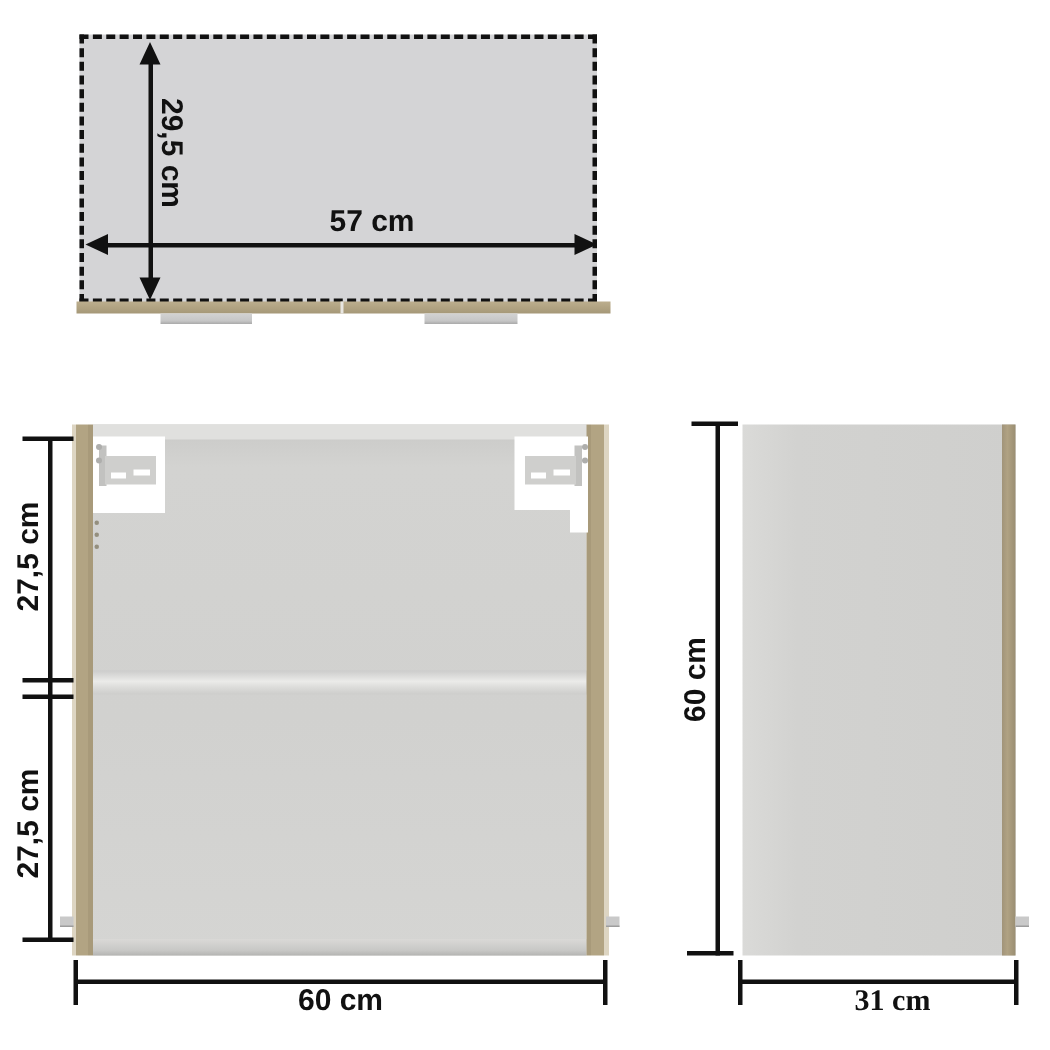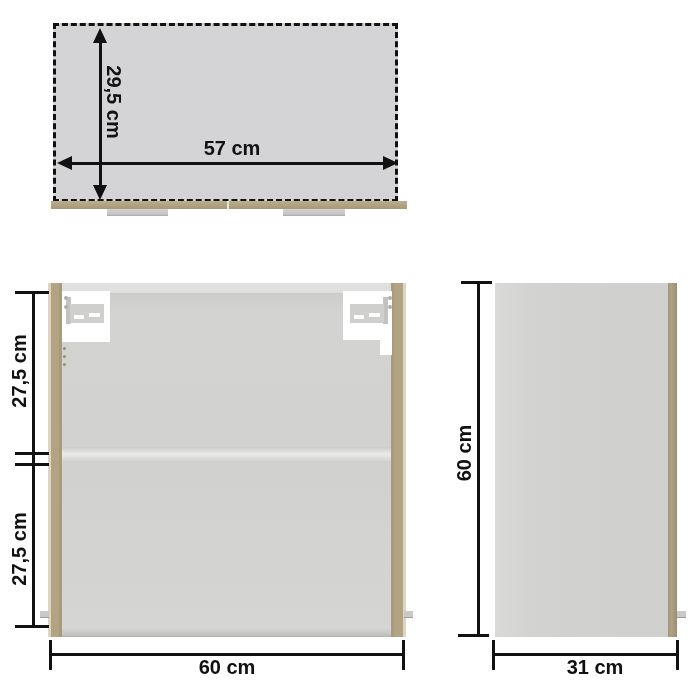--- a/index.html
+++ b/index.html
@@ -74,21 +74,21 @@
     <div class="rail" style="left:283px;width:62px;"></div>
 
     <div class="arr arr-up" style="left:93px;top:28px;"></div>
     <div class="dim-line-v" style="left:99px;top:40px;height:147px;"></div>
     <div class="arr arr-down" style="left:93px;top:185px;"></div>
     <div class="dim-label rot-cw" style="left:68px;top:92px;width:92px;">29,5 cm</div>
 
     <div class="arr arr-left" style="left:57px;top:156px;"></div>
     <div class="dim-line-h" style="left:69px;top:162px;width:316px;"></div>
     <div class="arr arr-right" style="left:383px;top:156px;"></div>
-    <div class="dim-label" style="left:186px;top:138px;width:92px;">57 cm</div>
+    <div class="dim-label" style="left:202px;top:138px;width:92px;">57 cm</div>
   </div>
 
   <div>
     <div class="fr-interior"></div>
     <div class="fr-topstrip"></div>
     <div class="fr-shelf"></div>
     <div class="fr-bottomstrip"></div>
     <div class="fr-side fr-side-left"></div>
     <div class="fr-side fr-side-right"></div>
 
@@ -136,16 +136,16 @@
     <div class="peg" style="left:677px;top:611px;"></div>
 
     <div class="tick-h" style="left:461px;top:281px;width:31px;"></div>
     <div class="dim-line-v" style="left:477px;top:283px;height:354px;"></div>
     <div class="tick-h" style="left:458px;top:634px;width:31px;"></div>
     <div class="dim-label rot-ccw" style="left:418px;top:443px;width:92px;">60 cm</div>
 
     <div class="tick-v" style="left:492px;top:640px;height:30px;"></div>
     <div class="dim-line-h" style="left:493px;top:653px;width:185px;"></div>
     <div class="tick-v" style="left:676px;top:640px;height:30px;"></div>
-    <div class="dim-label" style="left:549px;top:657px;width:92px;">31 cm</div>
+    <div class="dim-label" style="left:549px;top:657px;width:92px;font-family:Liberation Serif, serif;">31 cm</div>
   </div>
 
 </div>
 
 </body></html>

